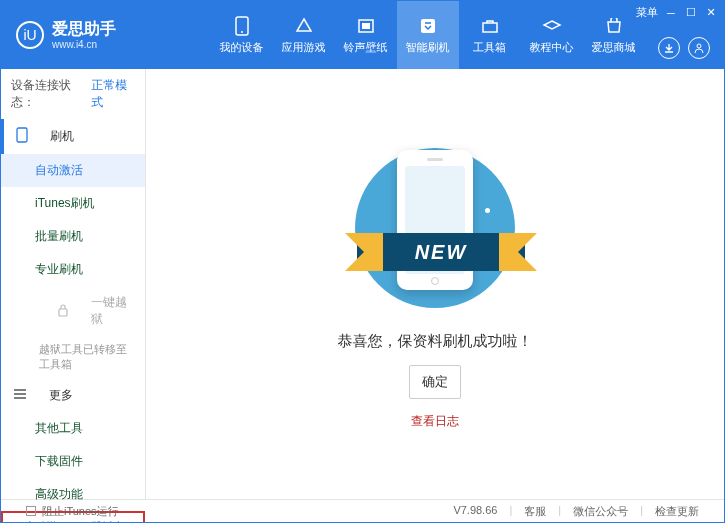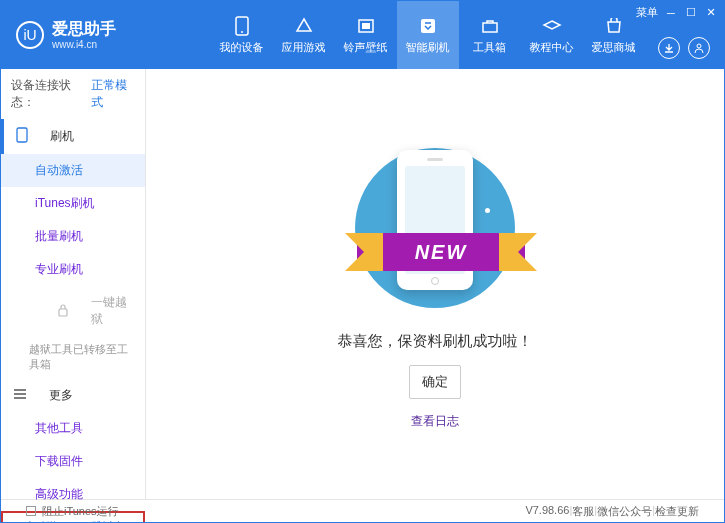--- a/index.html
+++ b/index.html
@@ -19,44 +19,44 @@
 .circle-btns { position: absolute; right: 14px; bottom: 10px; display: flex; gap: 8px; }
 .circle-btn { width: 22px; height: 22px; border: 1.5px solid #fff; border-radius: 50%; display: flex; align-items: center; justify-content: center; cursor: pointer; }
 .body-area { display: flex; height: calc(100% - 68px - 23px); }
 .sidebar { width: 145px; border-right: 1px solid #e5e5e5; display: flex; flex-direction: column; font-size: 12px; }
 .conn-status { padding: 8px 10px; color: #555; display: flex; gap: 4px; }
 .conn-mode { color: #2a7ae2; }
 .side-section { color: #333; }
 .side-title { padding: 8px 12px; display: flex; align-items: center; gap: 22px; color: #333; font-weight: 500; }
 .side-title.locked { color: #aaa; margin-left: 44px; }
 .blue-bar { border-left: 3px solid #2a7ae2; }
-.side-item { padding: 8px 12px 8px 34px; cursor: pointer; color: #6d28d9; }
+.side-item { padding: 8px 12px 8px 34px; cursor: pointer; color: #14532d; }
 .side-item.active { background: #e8f1fd; color: #2a7ae2; }
-.side-note { padding: 6px 12px 6px 28px; color: #999; font-size: 11px; line-height: 1.4; }
+.side-note { padding: 6px 12px 6px 38px; color: #999; font-size: 11px; line-height: 1.4; }
 .sidebar-bottom { margin-top: auto; }
 .checks { border: 2px solid #c33; padding: 6px 8px; display: flex; gap: 10px; font-size: 11px; }
 .check { display: flex; align-items: center; gap: 3px; color: #2a7ae2; }
 .chk { width: 11px; height: 11px; border: 1px solid #2a7ae2; display: inline-flex; align-items: center; justify-content: center; font-size: 9px; color: #2a7ae2; }
 .main { flex: 1; display: flex; flex-direction: column; align-items: center; justify-content: center; gap: 14px; position: relative; }
 .phone-illust { position: relative; width: 180px; height: 180px; }
 .circle-bg { position: absolute; width: 160px; height: 160px; background: #4aa8d8; border-radius: 50%; left: 10px; top: 10px; }
 .phone { position: absolute; width: 76px; height: 140px; background: #fff; border-radius: 10px; left: 52px; top: 12px; box-shadow: 0 4px 12px rgba(0,0,0,0.2); }
 .phone::before { content: ""; position: absolute; top: 8px; left: 50%; transform: translateX(-50%); width: 16px; height: 3px; background: #ddd; border-radius: 2px; }
 .phone::after { content: ""; position: absolute; top: 16px; left: 8px; right: 8px; bottom: 16px; background: #e8f4fa; border-radius: 3px; }
 .phone-home { position: absolute; bottom: 5px; left: 50%; transform: translateX(-50%); width: 8px; height: 8px; border: 1px solid #ccc; border-radius: 50%; z-index: 2; }
-.ribbon { position: absolute; left: 12px; right: 0; top: 95px; height: 38px; background: #a21caf; display: flex; align-items: center; justify-content: center; color: #fff; font-weight: bold; font-size: 20px; letter-spacing: 2px; font-style: italic; }
+.ribbon { position: absolute; left: 12px; right: 0; top: 95px; height: 38px; background: #0c4a6e; display: flex; align-items: center; justify-content: center; color: #fff; font-weight: bold; font-size: 20px; letter-spacing: 2px; font-style: italic; }
 .ribbon::before, .ribbon::after { content: ""; position: absolute; top: 0; border: 19px solid #f5b93a; }
 .ribbon::before { left: -12px; border-left-color: transparent; }
 .ribbon::after { right: -12px; border-right-color: transparent; }
 .dots { position: absolute; background: #fff; border-radius: 50%; }
 .success-text { font-size: 15px; color: #333; }
 .ok-btn { border: 1px solid #ccc; background: #fff; padding: 7px 12px; cursor: pointer; font-size: 13px; color: #333; border-radius: 2px; }
-.view-log { color: #4c1d95; font-size: 12px; cursor: pointer; }
+.view-log { color: #b91c1c; font-size: 12px; cursor: pointer; }
 .footer { height: 23px; border-top: 1px solid #e5e5e5; display: flex; align-items: center; padding: 0 25px; font-size: 11px; color: #666; gap: 6px; }
-.footer-right { margin-left: auto; display: flex; }
+.footer-right { margin-left: auto; display: flex; gap: 12px; }
 .footer-sep { color: #ccc; }
 .f-chk { width: 10px; height: 10px; border: 1px solid #999; display: inline-block; }
 </style>
 </head>
 <body>
 
 <div class="header">
   <div class="logo-area">
     <div class="logo-circle">iU</div>
     <div class="logo-text">

